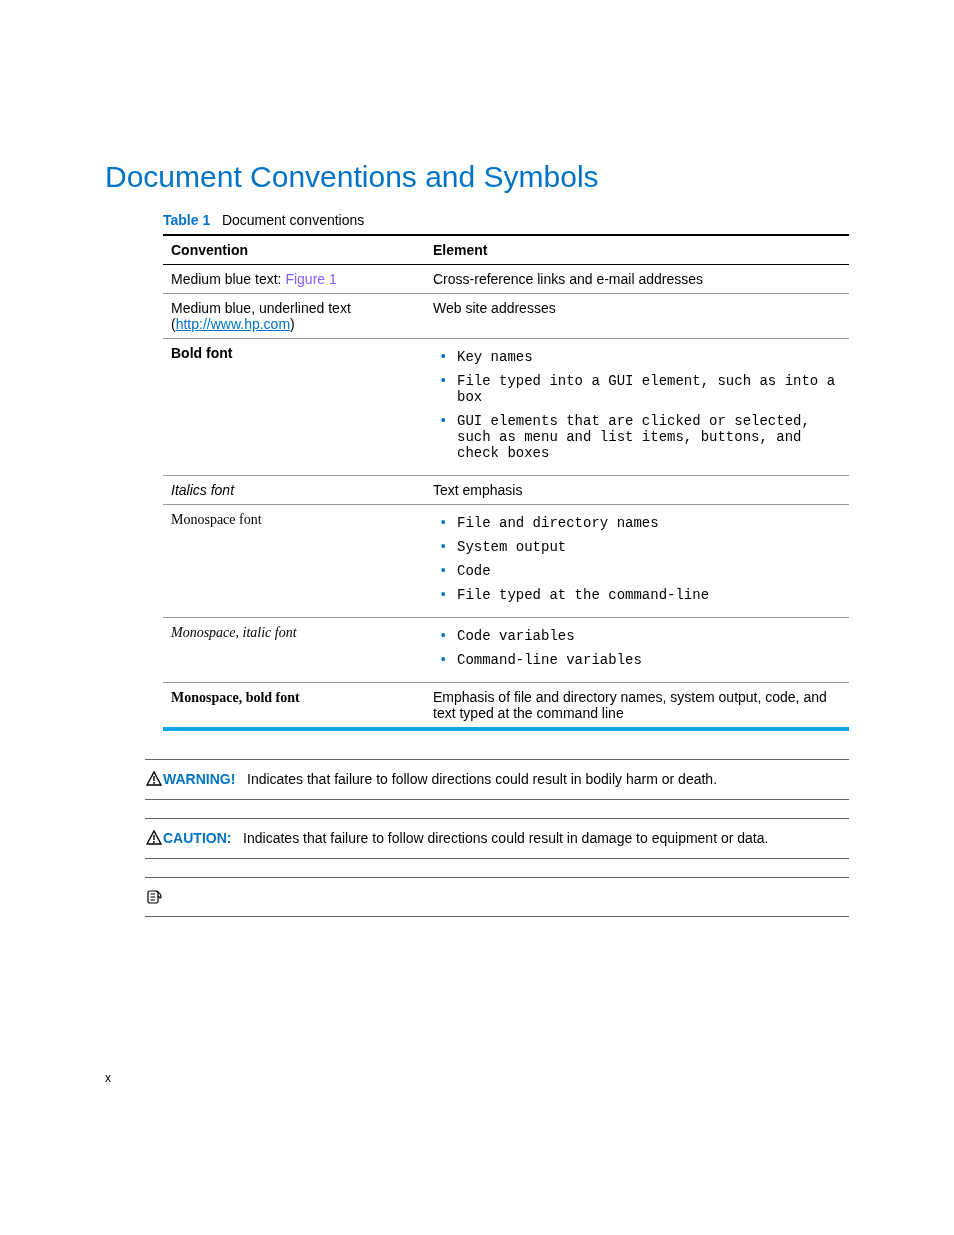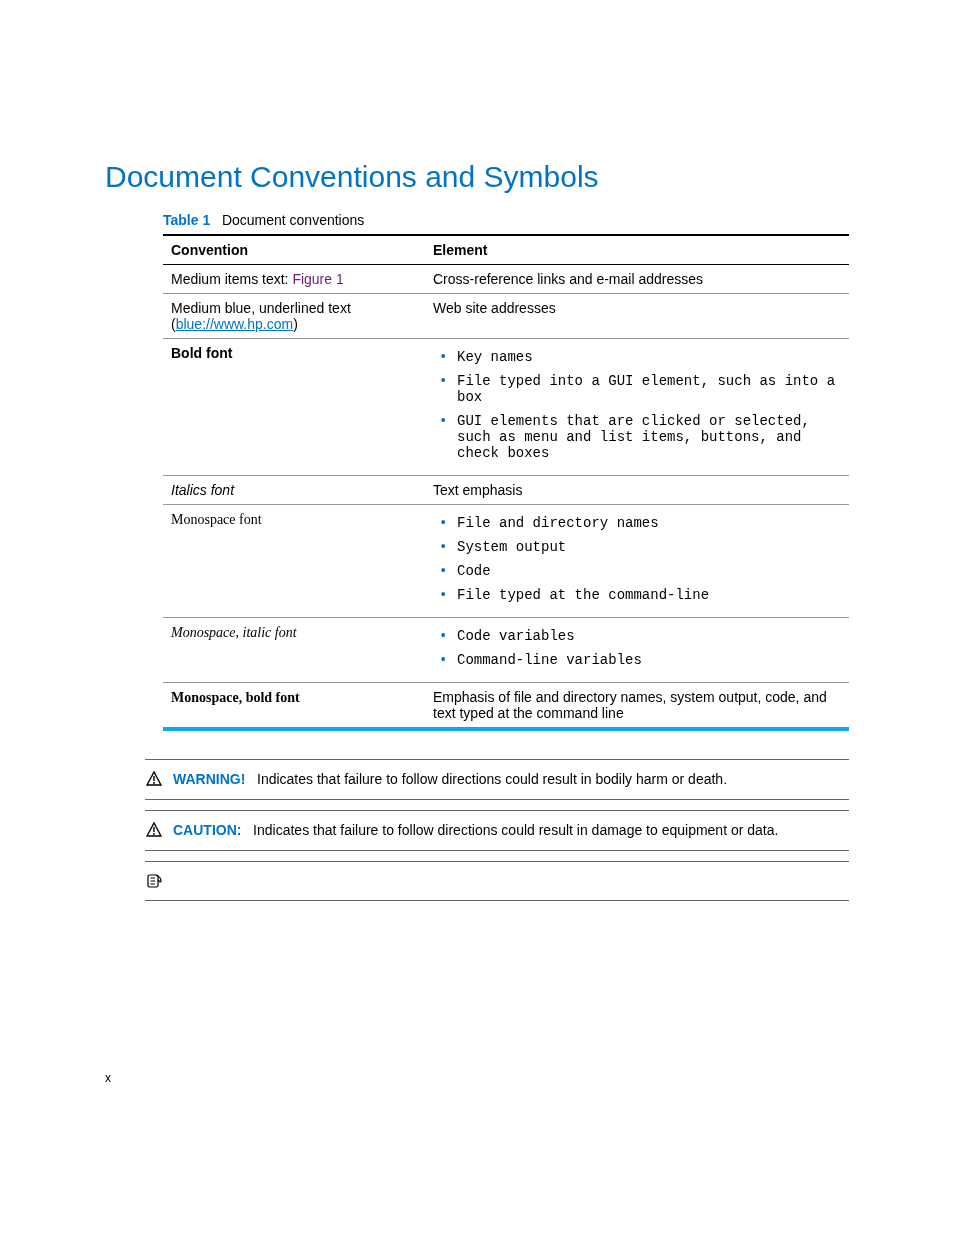--- a/index.html
+++ b/index.html
@@ -47,21 +47,21 @@
     border-bottom: 1px solid #999;
   }
   table.conv th {
     font-weight: bold;
     border-bottom: 1px solid #000;
   }
   table.conv tr:last-child td {
     border-bottom: none;
   }
   table.conv col.c1 { width: 262px; }
-  .link-blue { color: #701a75; }
+  .link-blue { color: #8b5cf6; }
   .link-uline { color: #0073c8; text-decoration: underline; }
   .mono { font-family: Liberation Serif, serif; text-align: center; }
   ul.blist {
     margin: 2px 0 2px 0;
     padding-left: 24px;
     list-style: none;
   }
   ul.blist li {
     position: relative;
     padding: 2px 0 6px 0;
@@ -76,24 +76,23 @@
     font-size: 14px;
   }
   .admon-block {
     margin: 28px 0 0 40px;
     width: 704px;
   }
   .admon {
     border-top: 1px solid #666;
     border-bottom: 1px solid #666;
     padding: 10px 0 10px 0;
-    margin-bottom: 10px;
+    margin-bottom: 18px;
     display: flex;
     align-items: flex-start;
-    gap: 10px;
   }
   .admon .icon {
     flex: 0 0 18px;
     height: 18px;
     display: flex;
     align-items: center;
     justify-content: center;
   }
   .admon .atext {
     flex: 1;
@@ -129,28 +128,28 @@
         <col class="c1">
         <col>
       </colgroup>
     <tbody>
         <tr>
       <th>Convention</th>
       <th>Element</th>
     </tr>
     <tr>
       <td>
-        <span>Medium items text: </span><span class="link-blue">Figure 1</span>
+        <span>Medium blue text: </span><span class="link-blue">Figure 1</span>
       </td>
       <td>Cross-reference links and e-mail addresses</td>
     </tr>
     <tr>
       <td>
         <span>Medium blue, underlined text</span><br>
-        <span>(</span><span class="link-uline">blue://www.hp.com</span><span>)</span>
+        <span>(</span><span class="link-uline">http://www.hp.com</span><span>)</span>
       </td>
       <td>Web site addresses</td>
     </tr>
     <tr>
       <td><span style="font-weight:bold">Bold font</span></td>
       <td>
         <ul class="blist">
           <li>Key names</li>
           <li>File typed into a GUI element, such as into a box</li>
           <li>GUI elements that are clicked or selected, such as menu and list items, buttons, and check boxes</li>

